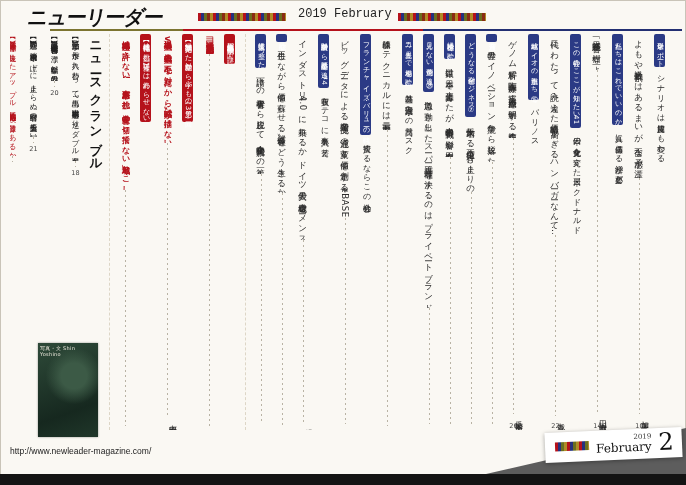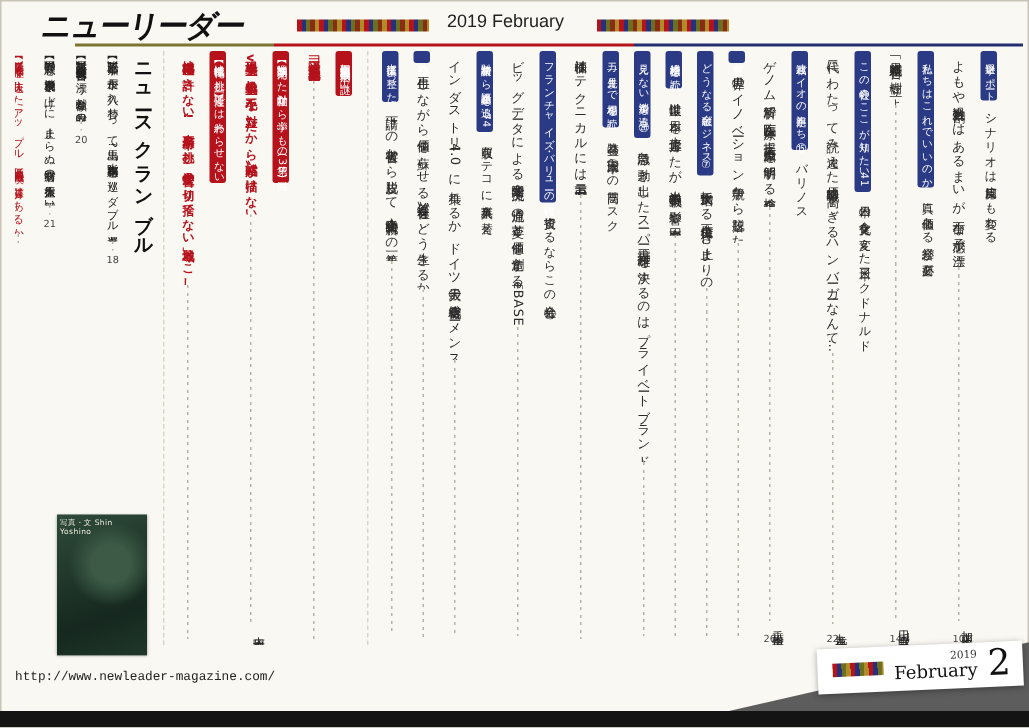--- a/index.html
+++ b/index.html
@@ -5,21 +5,21 @@
   html,body{margin:0;padding:0;background:#e8e8e8;}
   .page{position:relative;width:686px;height:485px;background:#faf8f3;overflow:hidden;
         font-family:"DejaVu Sans",sans-serif;color:#2a2a2a;
         box-shadow:inset 0 0 0 1px #c9c4b8;}
   
   .logo{position:absolute;left:28px;top:4px;font-family:"DejaVu Serif",serif;
         font-weight:bold;font-size:20px;color:#111;transform:skewX(-10deg);letter-spacing:-1px;}
   .stripes{position:absolute;top:13px;height:8px;width:88px;
         background:repeating-linear-gradient(to right,#b5121b 0 3px,#26317e 3px 6px,#6b7020 6px 9px,#8a2b14 9px 12px,#b08c28 12px 15px);}
   .stripes.s1{left:198px;} .stripes.s2{left:398px;}
-  .issue-date{position:absolute;left:298px;top:7px;font-family:Liberation Sans, sans-serif;font-size:12px;color:#222;}
+  .issue-date{position:absolute;left:298px;top:7px;font-family:Liberation Mono, monospace;font-size:12px;color:#222;}
   .rule{position:absolute;left:50px;right:4px;top:29px;height:2px;
         background:linear-gradient(to right,#7c7430 0 21%,#b5121b 21% 59%,#232f72 59% 100%);}
   
   .toc{position:absolute;top:34px;left:10px;right:16px;height:396px;
        writing-mode:vertical-rl;overflow:hidden;}
   .sec{height:100%;margin-left:5px;padding-left:4px;border-left:1px dashed #ddd6c6;}
   .entry{margin-left:2px;}
   .line{margin-left:2px;}
   .body{display:flex;}
   .t{flex:0 1 auto;min-height:0;overflow:hidden;}
@@ -39,21 +39,21 @@
   .s-scramble .tx{font-size:7.5px;color:#222;}
   .s-scramble .ldr{flex:0 0 6px;}
   .s-scramble .tone-red .tx{color:#b5121b;}
   
   .photo{position:absolute;left:38px;top:343px;width:60px;height:94px;
          background:radial-gradient(circle at 60% 35%,#3c5a46 0 18%,transparent 40%),
                     linear-gradient(160deg,#2e4a39,#16281f 70%,#20372a);
          box-shadow:0 0 2px rgba(0,0,0,.4);}
   .photo-caption{position:absolute;left:2px;top:2px;font-size:5px;color:#f0ece0;letter-spacing:.3px;}
   
-  .url{position:absolute;left:10px;top:446px;font-size:8.5px;color:#222;font-family:Liberation Mono, monospace;}
+  .url{position:absolute;left:10px;top:446px;font-size:8.5px;color:#222;font-family:Liberation Sans, sans-serif;}
   .wedge{position:absolute;right:0;top:420px;width:200px;height:54px;background:#5d5d5d;
          clip-path:polygon(100% 15%,100% 100%,0 100%);z-index:1;}
   .bottom-strip{position:absolute;left:0;right:0;bottom:0;height:11px;background:#141414;z-index:3;}
   .date-banner{position:absolute;right:4px;top:430px;z-index:4;background:#fff;
          padding:4px 8px 4px 10px;display:flex;align-items:center;gap:7px;
          transform:rotate(-2.5deg);box-shadow:0 1px 4px rgba(0,0,0,.35);}
   .banner-stripes{width:34px;height:9px;
          background:repeating-linear-gradient(to right,#b5121b 0 3px,#26317e 3px 6px,#6b7020 6px 9px,#b08c28 9px 12px);}
   .banner-text{display:flex;flex-direction:column;line-height:1;}
   .banner-year{font-size:7px;color:#333;text-align:right;font-family:"DejaVu Serif",serif;}

